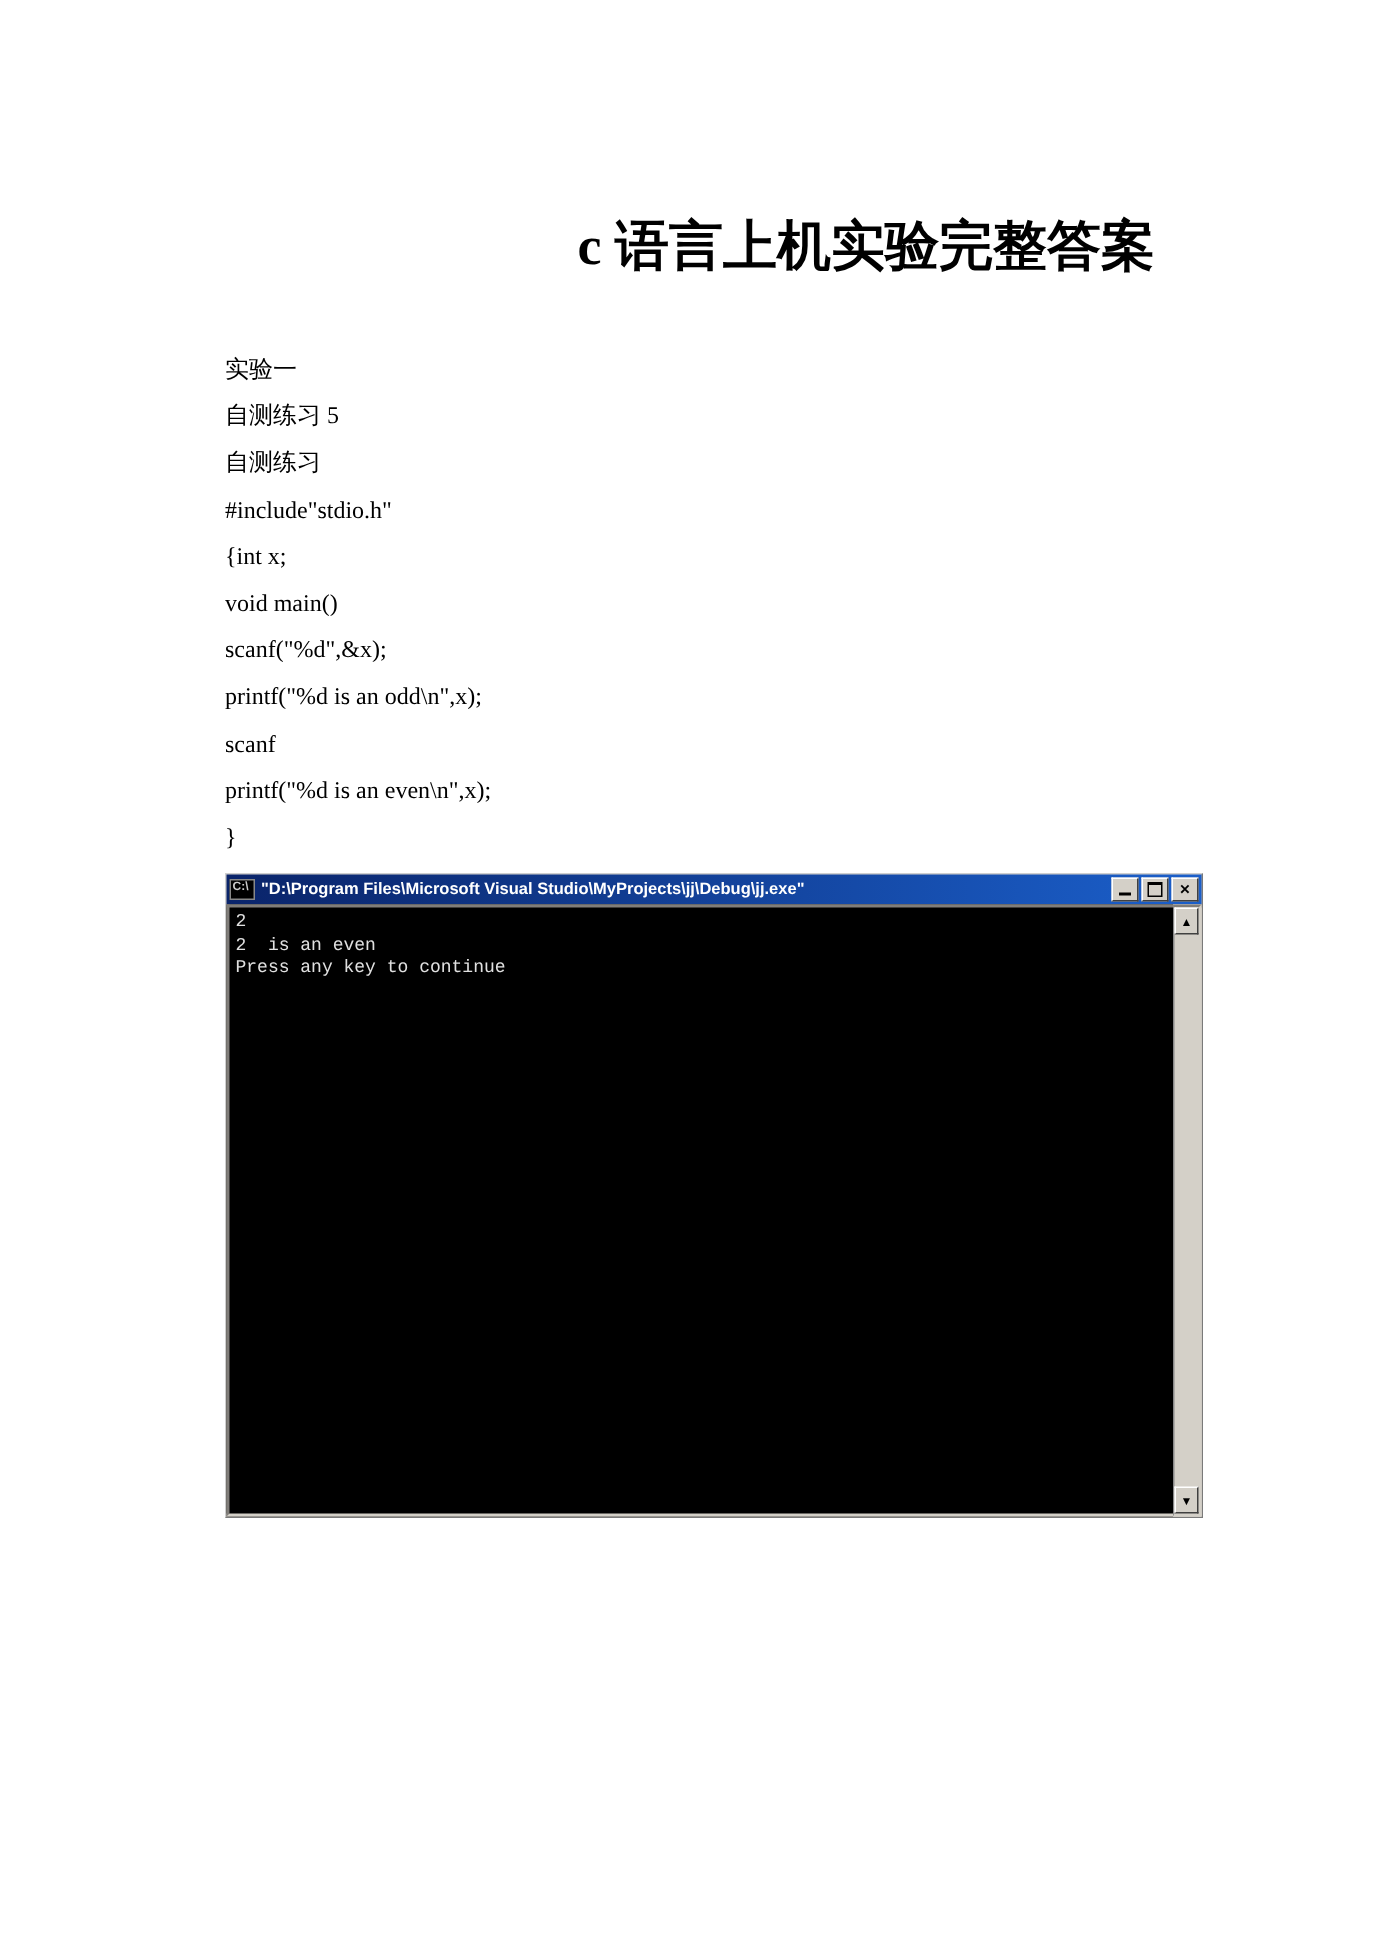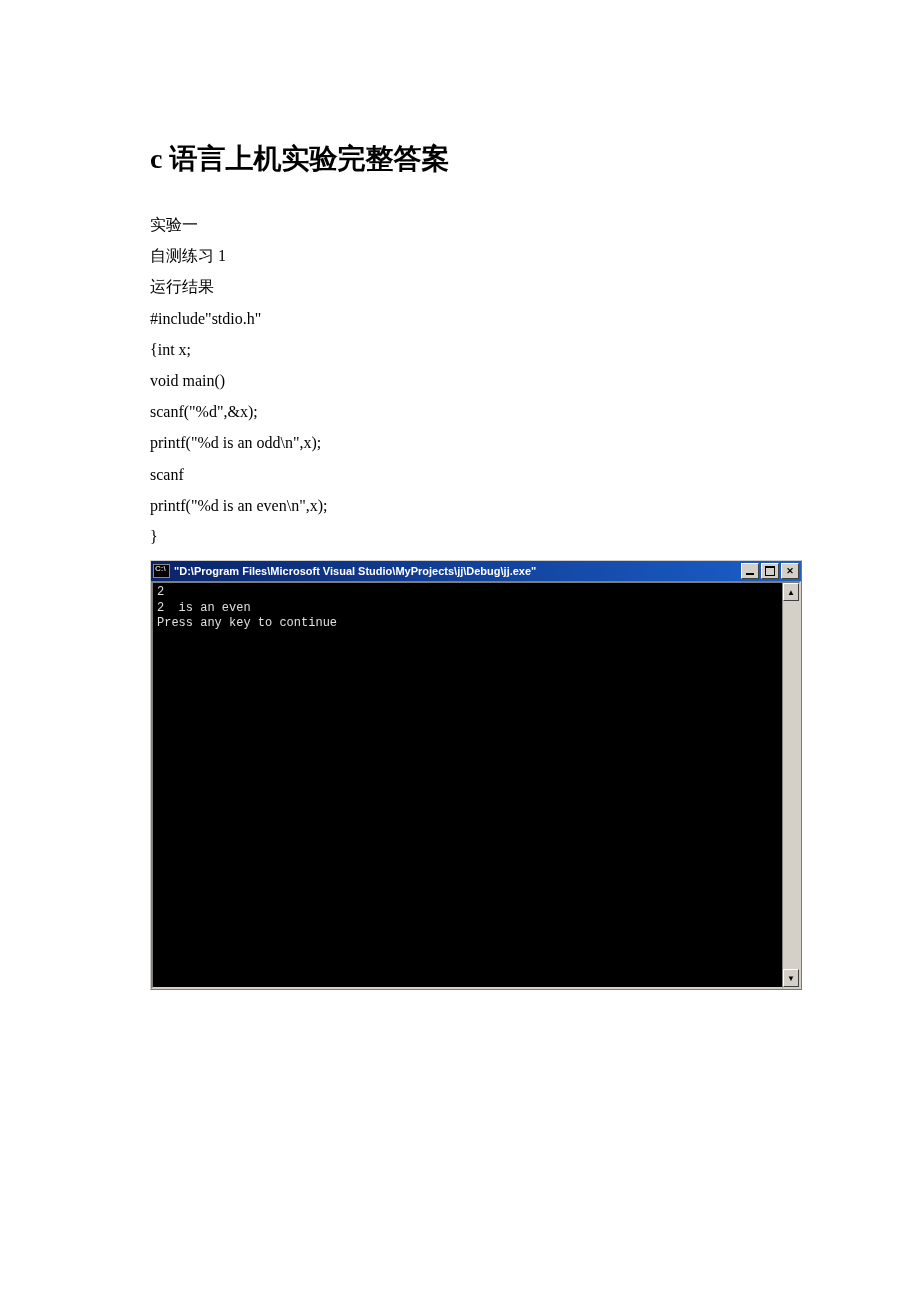--- a/index.html
+++ b/index.html
@@ -5,24 +5,24 @@
   body {
     margin: 0;
     background: #ffffff;
     font-family: "SimSun", "Times New Roman", serif;
     width: 920px;
   }
   .page {
     padding: 140px 150px 80px 150px;
   }
   .title {
-    font-size: 28px;
+    font-size: 36px;
     font-weight: bold;
-    text-align: left;
-    margin-bottom: 31px;
+    text-align: right;
+    margin-bottom: 42px;
     font-family: "Times New Roman", "SimSun", serif;
   }
   .body-line {
     font-size: 16px;
     line-height: 1.95;
     font-family: "Times New Roman", "SimSun", serif;
     color: #000;
   }
   .watermark {
     position: absolute;
@@ -153,22 +153,22 @@
 </head>
 <body>
 
 <div class="page-wrap">
   <div class="watermark">www.void.com</div>
 
   <div class="page">
     <div class="title">c 语言上机实验完整答案</div>
 
     <div class="body-line">实验一</div>
-    <div class="body-line">自测练习 1</div>
-    <div class="body-line">运行结果</div>
+    <div class="body-line">自测练习 5</div>
+    <div class="body-line">自测练习</div>
     <div class="body-line">#include"stdio.h"</div>
     <div class="body-line">{int x;</div>
     <div class="body-line">void main()</div>
     <div class="body-line">scanf("%d",&amp;x);</div>
     <div class="body-line">printf("%d is an odd\n",x);</div>
     <div class="body-line">scanf</div>
     <div class="body-line">printf("%d is an even\n",x);</div>
     <div class="body-line">}</div>
 
     <div class="console-window">

